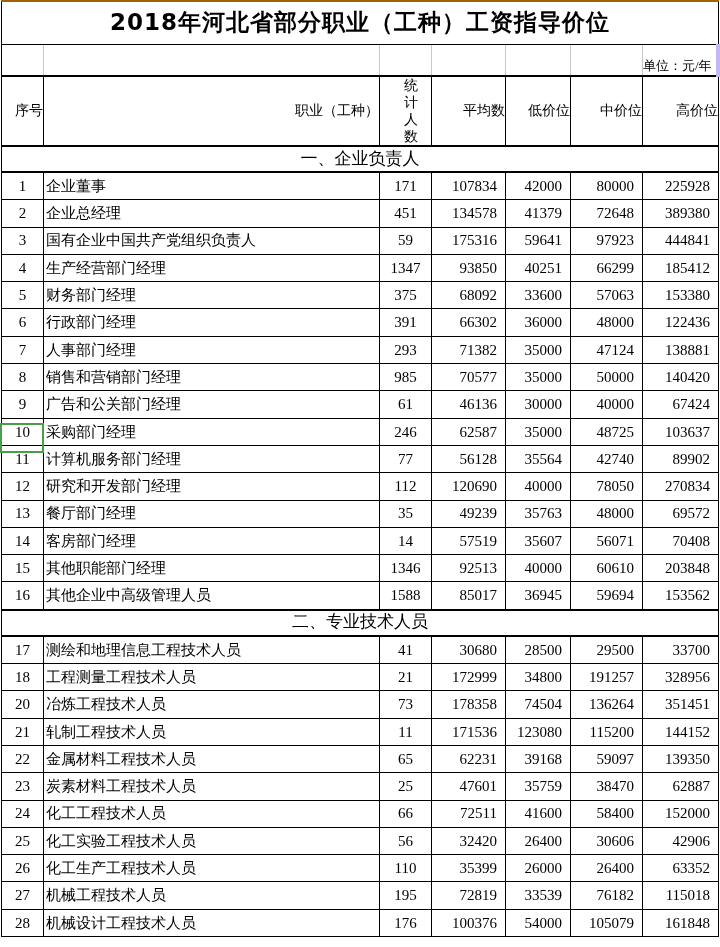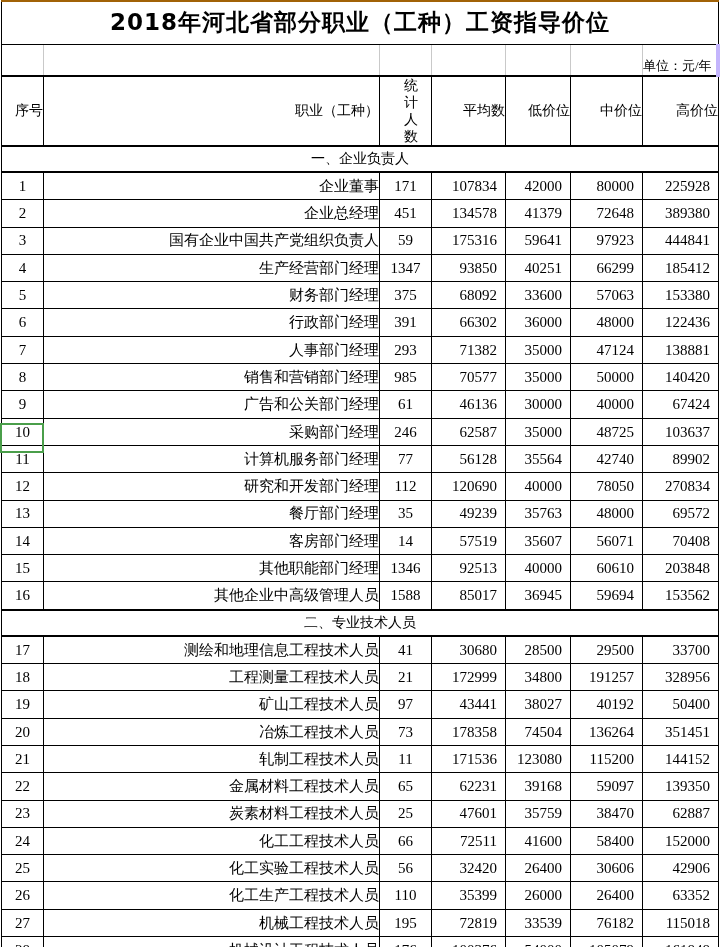--- a/index.html
+++ b/index.html
@@ -62,26 +62,26 @@
     padding:0 13px;
     line-height:17px;
   }
   
   tr.section-row td{
     border-top:2px solid #000;
     border-bottom:2px solid #000;
     height:24px;
     text-align:center;
     vertical-align:middle;
-    font-size:14px;
+    font-size:17px;
   }
   
   tr.data-row td{height:26.3px;vertical-align:middle;}
   td.c-no{text-align:center;}
-  td.c-name{text-align:right;padding-left:2px;}
+  td.c-name{text-align:left;padding-left:2px;}
   td.c-count{text-align:center;}
   td.c-num{text-align:right;padding-right:8px;}
   
   .sel-outline{
     position:absolute;
     left:0;top:423px;
     width:40px;height:26px;
     border:2px solid #4a9e4a;
     pointer-events:none;
   }
@@ -304,29 +304,20 @@
   <tr class="data-row">
     <td class="c-no">18</td>
     <td class="c-name">工程测量工程技术人员</td>
     <td class="c-count">21</td>
     <td class="c-num">172999</td>
     <td class="c-num">34800</td>
     <td class="c-num">191257</td>
     <td class="c-num">328956</td>
   </tr>
 
-  <tr class="data-row">
-    <td class="c-no">19</td>
-    <td class="c-name">矿山工程技术人员</td>
-    <td class="c-count">97</td>
-    <td class="c-num">43441</td>
-    <td class="c-num">38027</td>
-    <td class="c-num">40192</td>
-    <td class="c-num">50400</td>
-  </tr>
 
   <tr class="data-row">
     <td class="c-no">20</td>
     <td class="c-name">冶炼工程技术人员</td>
     <td class="c-count">73</td>
     <td class="c-num">178358</td>
     <td class="c-num">74504</td>
     <td class="c-num">136264</td>
     <td class="c-num">351451</td>
   </tr>

